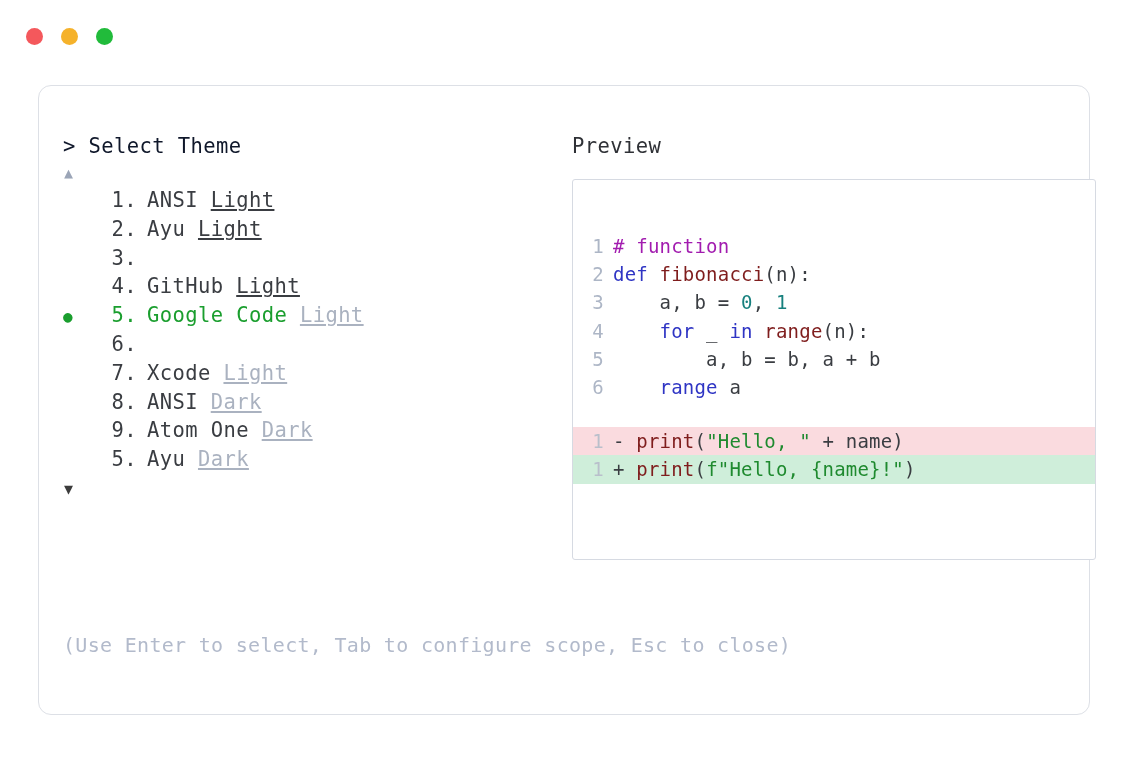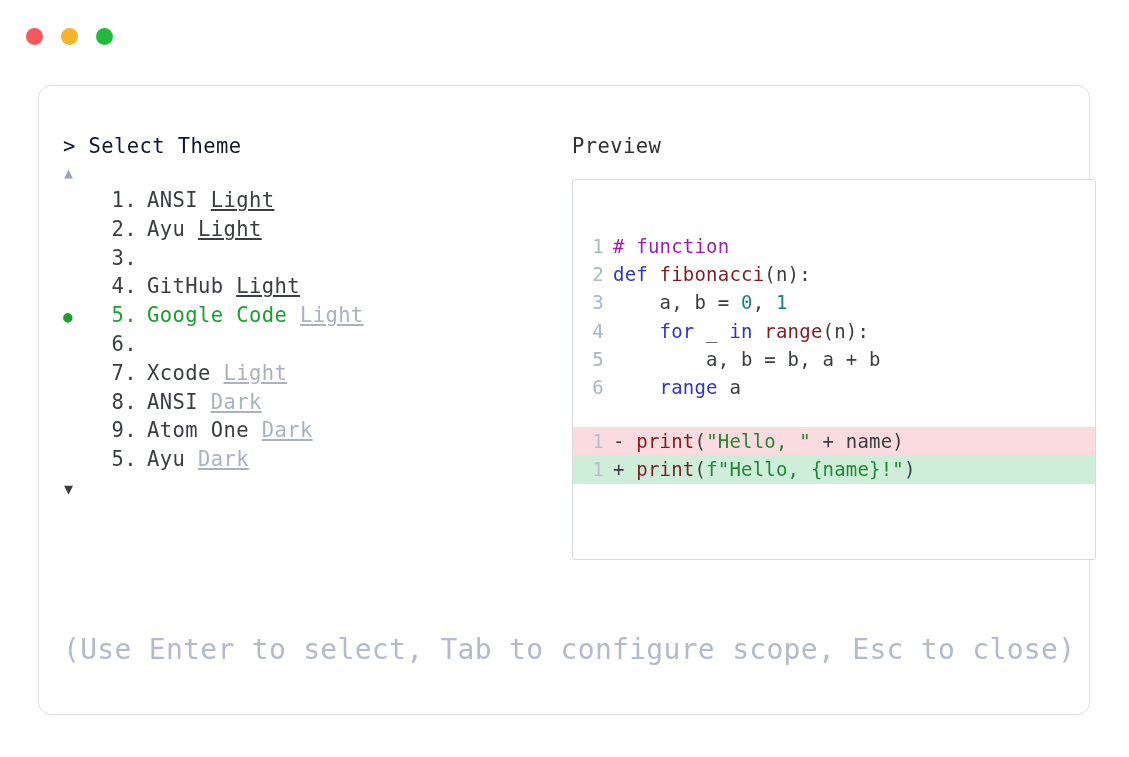--- a/index.html
+++ b/index.html
@@ -116,21 +116,21 @@
   .list-row.selected .num-cell,
   .list-row.selected .name-cell {
     color: #1a9e2e;
   }
 
   
   .hint {
     position: absolute;
     left: 24px;
     top: 547px;
-    font-size: 28px;
+    font-size: 20px;
     letter-spacing: 0.3px;
     color: #b2bacb;
     white-space: pre;
   }
 
   
   .right-col {
     position: absolute;
     left: 497px;
     top: 46px;

